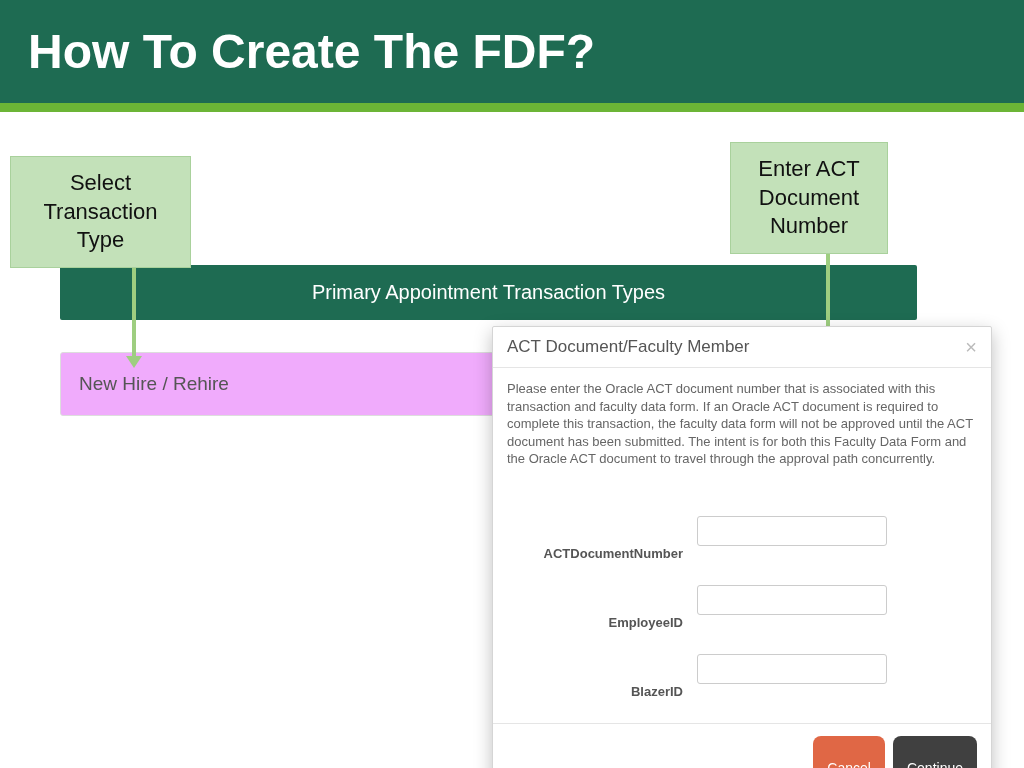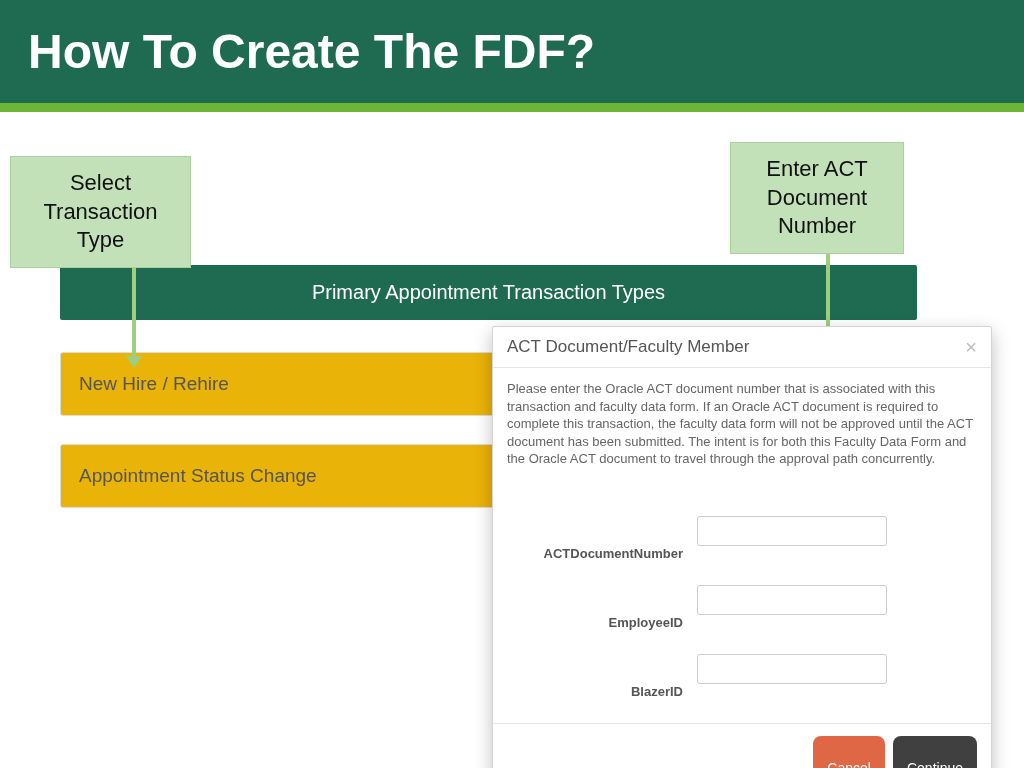--- a/index.html
+++ b/index.html
@@ -34,21 +34,21 @@
     z-index: 10;
   }
   .callout-left {
     left: 10px;
     top: 156px;
     width: 181px;
   }
   .callout-right {
     left: 730px;
     top: 142px;
-    width: 174px;
+    width: 158px;
   }
   .arrow {
     position: absolute;
     width: 4px;
     background: #9ece80;
     z-index: 9;
   }
   .arrow-left {
     left: 132px; top: 258px; height: 100px;
   }
@@ -80,21 +80,21 @@
     display: flex;
     flex-direction: column;
     gap: 28px;
   }
   .tx-item {
     border: 1px solid #ddd;
     border-radius: 3px;
     padding: 20px 18px;
     font-size: 19px;
     color: #555;
-    background: #eab308;
+    background: #f0abfc;
   }
   .dialog {
     position: absolute;
     left: 492px;
     top: 326px;
     width: 500px;
     background: #fff;
     border: 1px solid #d5d5d5;
     box-shadow: 0 6px 18px rgba(0,0,0,0.25);
     border-radius: 2px;
@@ -183,23 +183,20 @@
 <div class="arrow arrow-right"></div>
 
 <div class="content">
   <div class="section-header">
     <span>Primary Appointment Transaction Types</span>
   </div>
   <div class="tx-list">
     <div class="tx-item">
       <span>New Hire / Rehire</span>
     </div>
-    <div class="tx-item">
-      <span>Appointment Status Change</span>
-    </div>
   </div>
 </div>
 
 <div class="dialog">
   <div class="dialog-header">
     <span>ACT Document/Faculty Member</span>
     <span class="dialog-close">×</span>
   </div>
   <div class="dialog-body">
     <p>Please enter the Oracle ACT document number that is associated with this transaction and faculty data form. If an Oracle ACT document is required to complete this transaction, the faculty data form will not be approved until the ACT document has been submitted. The intent is for both this Faculty Data Form and the Oracle ACT document to travel through the approval path concurrently.</p>

